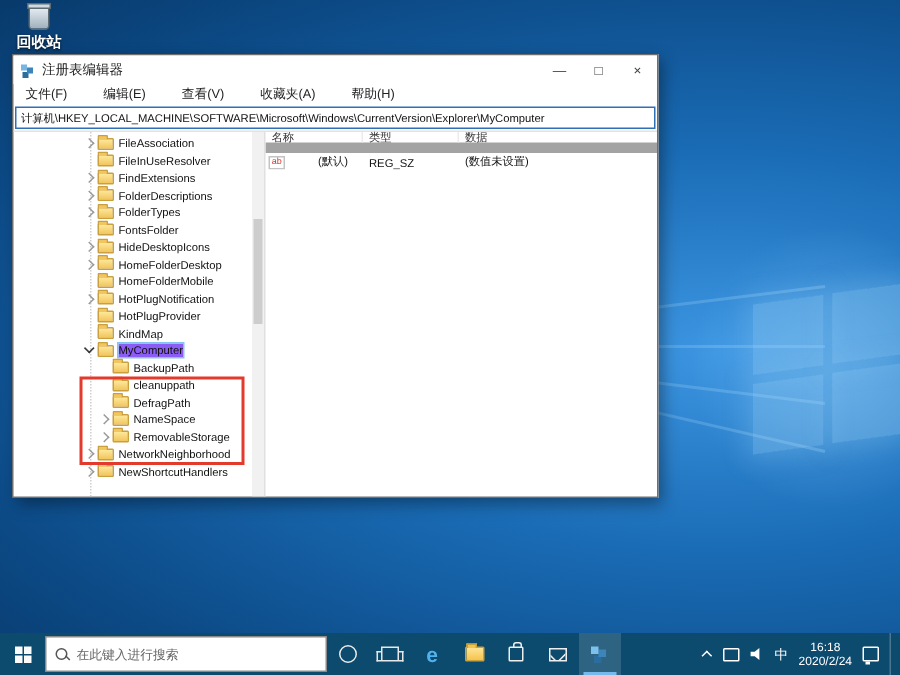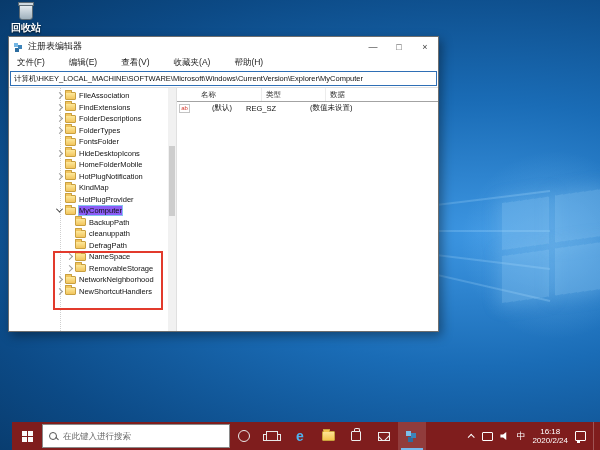--- a/index.html
+++ b/index.html
@@ -58,35 +58,35 @@
     border-radius:1px; position:relative; margin-right:3px; }
   .folder::before { content:''; position:absolute; top:-3px; left:-1px; width:5px; height:2px; background:#f2c55e;
     border:1px solid #c9a040; border-bottom:none; border-radius:1px 1px 0 0; }
   .tree-row.selected .tlabel { background:#8b5cf6; outline:1px solid #86c4f0; }
   .red-box { position:absolute; left:4px; top:163px; width:110px; height:59px; border:2px solid #e23a2c; z-index:4; pointer-events:none; }
   .tree-scroll { position:absolute; right:0; top:0; bottom:0; width:8px; background:#f1f1f1; }
   .tree-thumb { position:absolute; left:1px; right:1px; top:58px; height:70px; background:#cdcdcd; }
 
   
   .list-pane { flex:1; display:flex; flex-direction:column; min-width:0; }
-  .list-header { height:14px; flex:0 0 14px; display:flex; align-items:center; border-bottom:1px solid #a3a3a3; font-size:7.5px; color:#333;padding-left:20px; }
+  .list-header { height:14px; flex:0 0 14px; display:flex; align-items:center; border-bottom:7px solid #a3a3a3; font-size:7.5px; color:#333; }
   .hcol { padding-left:4px; height:100%; display:flex; align-items:center; border-right:1px solid #ececec; }
   .hcol.name { width:65px; flex:0 0 65px; }
   .hcol.type { width:64px; flex:0 0 64px; }
   .hcol.data { flex:1; border-right:none; }
   .list-row { height:12px; display:flex; align-items:center; font-size:7.5px; color:#111; }
   .ccol { padding-left:4px; display:flex; align-items:center; overflow:hidden; white-space:nowrap; }
   .ccol.name { width:65px; flex:0 0 65px; padding-left:2px;gap:19px; }
   .ccol.type { width:64px; flex:0 0 64px; }
   .ccol.data { flex:1; }
   .ab-icon { width:11px; flex:0 0 11px; height:9px; border:1px solid #c3c3c3; background:#fff; color:#d23b30;
     font-size:6px; line-height:7px; text-align:center; margin-right:3px; }
 
   
-  .taskbar { position:absolute; left:12px; right:0; bottom:0; height:28px; background:#7f1d1d; display:flex; align-items:center; z-index:20;justify-content:space-between; }
+  .taskbar { position:absolute; left:0; right:0; bottom:0; height:28px; background:#0c4a6e; display:flex; align-items:center; z-index:20;justify-content:space-between; }
   .start { width:30px; height:28px; flex:0 0 30px; display:flex; align-items:center; justify-content:center; }
   .win-flag { width:11px; height:11px; display:grid; grid-template-columns:1fr 1fr; grid-template-rows:1fr 1fr; gap:1px; }
   .win-flag span { background:#fbfbfb; }
   .searchbox { width:188px; flex:0 0 188px; height:24px; background:#fff; border:1px solid #8a8a8a; display:flex; align-items:center; padding:0 6px; }
   .mag { width:9px; height:9px; position:relative; margin-right:5px; }
   .mag::before { content:''; position:absolute; left:0; top:0; width:6px; height:6px; border:1.3px solid #555; border-radius:50%; }
   .mag::after { content:''; position:absolute; left:6px; top:6px; width:4px; height:1.3px; background:#555; transform:rotate(45deg); }
   .search-input { border:none; outline:none; background:transparent; font-size:8.5px; color:#444; width:150px;
     font-family:"Liberation Sans","DejaVu Sans",sans-serif; }
   .search-input::placeholder { color:#666; opacity:1; }
@@ -165,20 +165,25 @@
 
   <div class="win-body">
     <div class="tree-pane">
       <div id="tree-rows">
   <div class="tree-row lvl0">
     <span class="chev collapsed"></span>
     <span class="folder"></span>
     <span class="tlabel">FileAssociation</span>
   </div>
 
+  <div class="tree-row lvl0">
+    <span class="chev none"></span>
+    <span class="folder"></span>
+    <span class="tlabel">FileInUseResolver</span>
+  </div>
 
 
   <div class="tree-row lvl0">
     <span class="chev collapsed"></span>
     <span class="folder"></span>
     <span class="tlabel">FindExtensions</span>
   </div>
 
   <div class="tree-row lvl0">
     <span class="chev collapsed"></span>
@@ -197,43 +202,48 @@
     <span class="folder"></span>
     <span class="tlabel">FontsFolder</span>
   </div>
 
   <div class="tree-row lvl0">
     <span class="chev collapsed"></span>
     <span class="folder"></span>
     <span class="tlabel">HideDesktopIcons</span>
   </div>
 
+  <div class="tree-row lvl0">
+    <span class="chev collapsed"></span>
+    <span class="folder"></span>
+    <span class="tlabel">HomeFolderDesktop</span>
+  </div>
 
   <div class="tree-row lvl0">
     <span class="chev none"></span>
     <span class="folder"></span>
     <span class="tlabel">HomeFolderMobile</span>
   </div>
 
   <div class="tree-row lvl0">
     <span class="chev collapsed"></span>
     <span class="folder"></span>
     <span class="tlabel">HotPlugNotification</span>
   </div>
 
   <div class="tree-row lvl0">
     <span class="chev none"></span>
     <span class="folder"></span>
+    <span class="tlabel">HotPlugProvider</span>
+  </div>
+
+  <div class="tree-row lvl0">
+    <span class="chev none"></span>
+    <span class="folder"></span>
     <span class="tlabel">KindMap</span>
-  </div>
-
-  <div class="tree-row lvl0">
-    <span class="chev none"></span>
-    <span class="folder"></span>
-    <span class="tlabel">HotPlugProvider</span>
   </div>
 
   <div class="tree-row lvl0 selected">
     <span class="chev expanded"></span>
     <span class="folder"></span>
     <span class="tlabel">MyComputer</span>
   </div>
 
   <div class="tree-row lvl1">
     <span class="chev none"></span>

